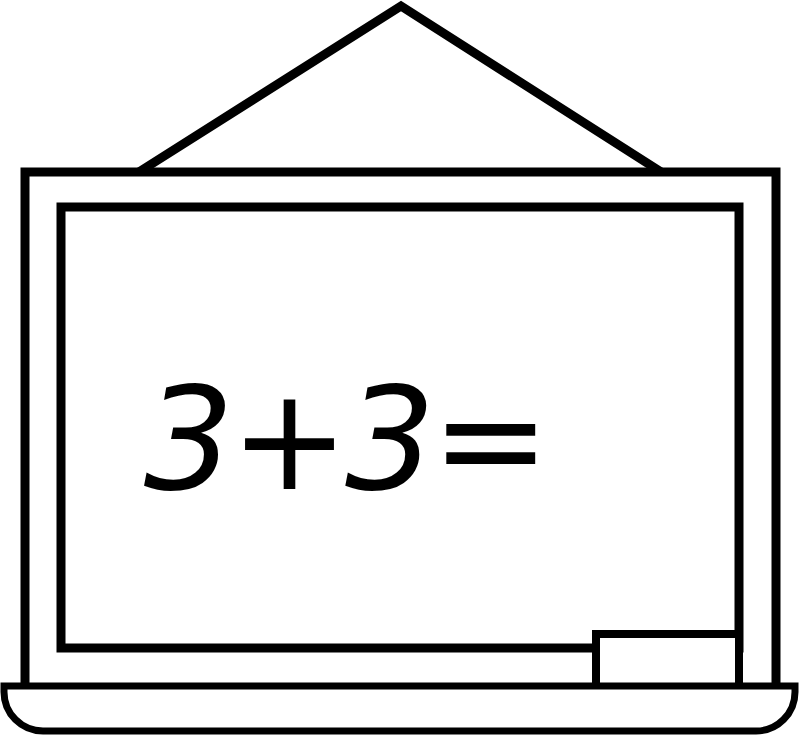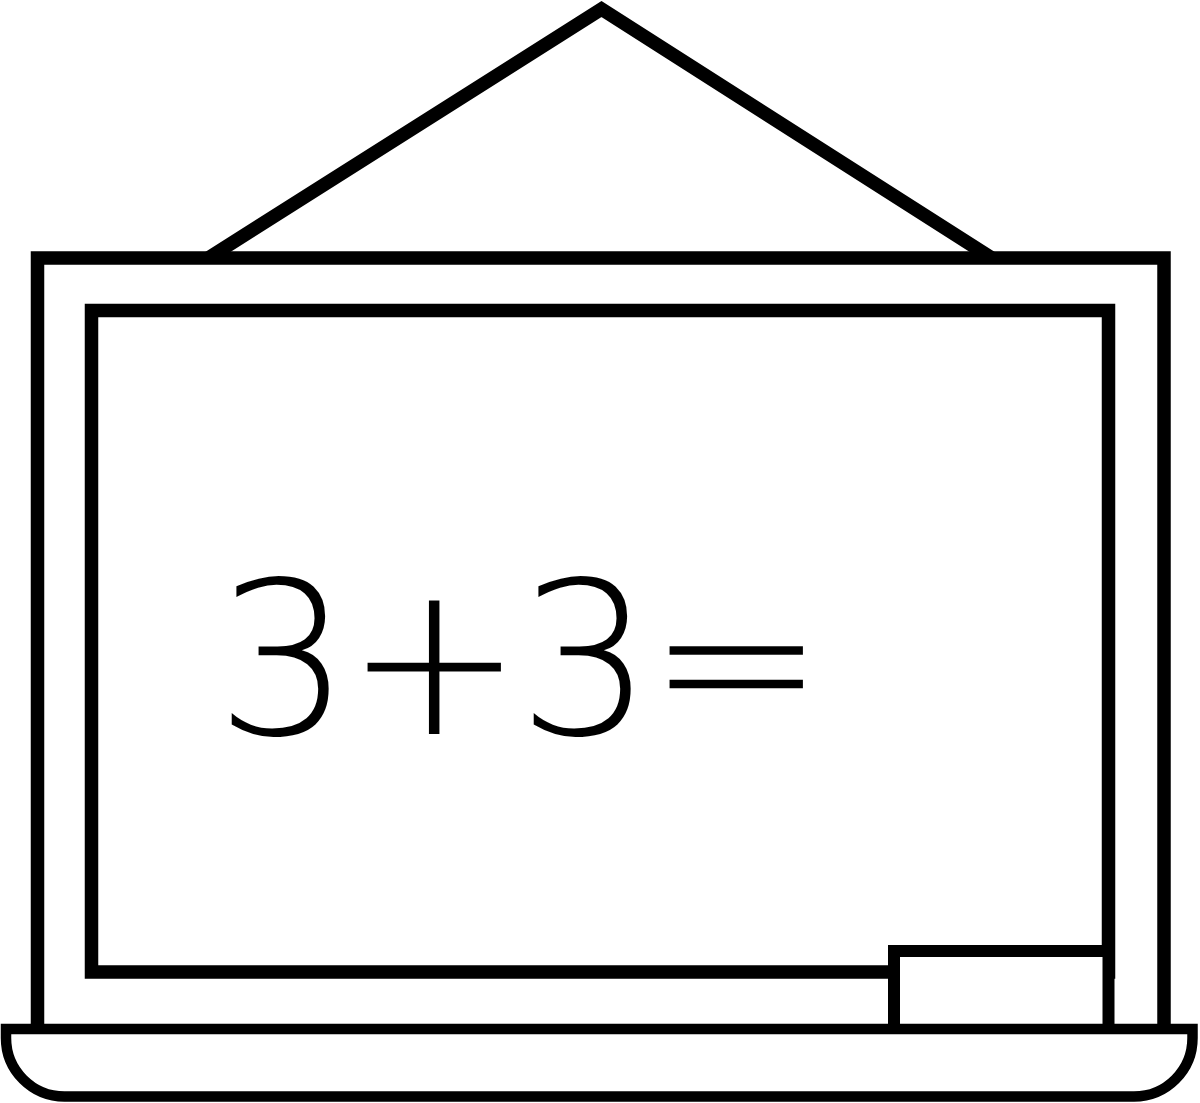--- a/index.html
+++ b/index.html
@@ -8,20 +8,21 @@
     width: 800px;
     height: 735px;
     background: #ffffff;
     overflow: hidden;
     font-family: "DejaVu Sans", "Liberation Sans", sans-serif;
   }
   .scene {
     position: relative;
     width: 800px;
     height: 735px;
+    font-style: italic;
   }
   svg.drawing {
     display: block;
     width: 800px;
     height: 735px;
   }
   .equation-text {
     font-family: "DejaVu Sans", "Liberation Sans", sans-serif;
     font-weight: 200;
     letter-spacing: -4px;

